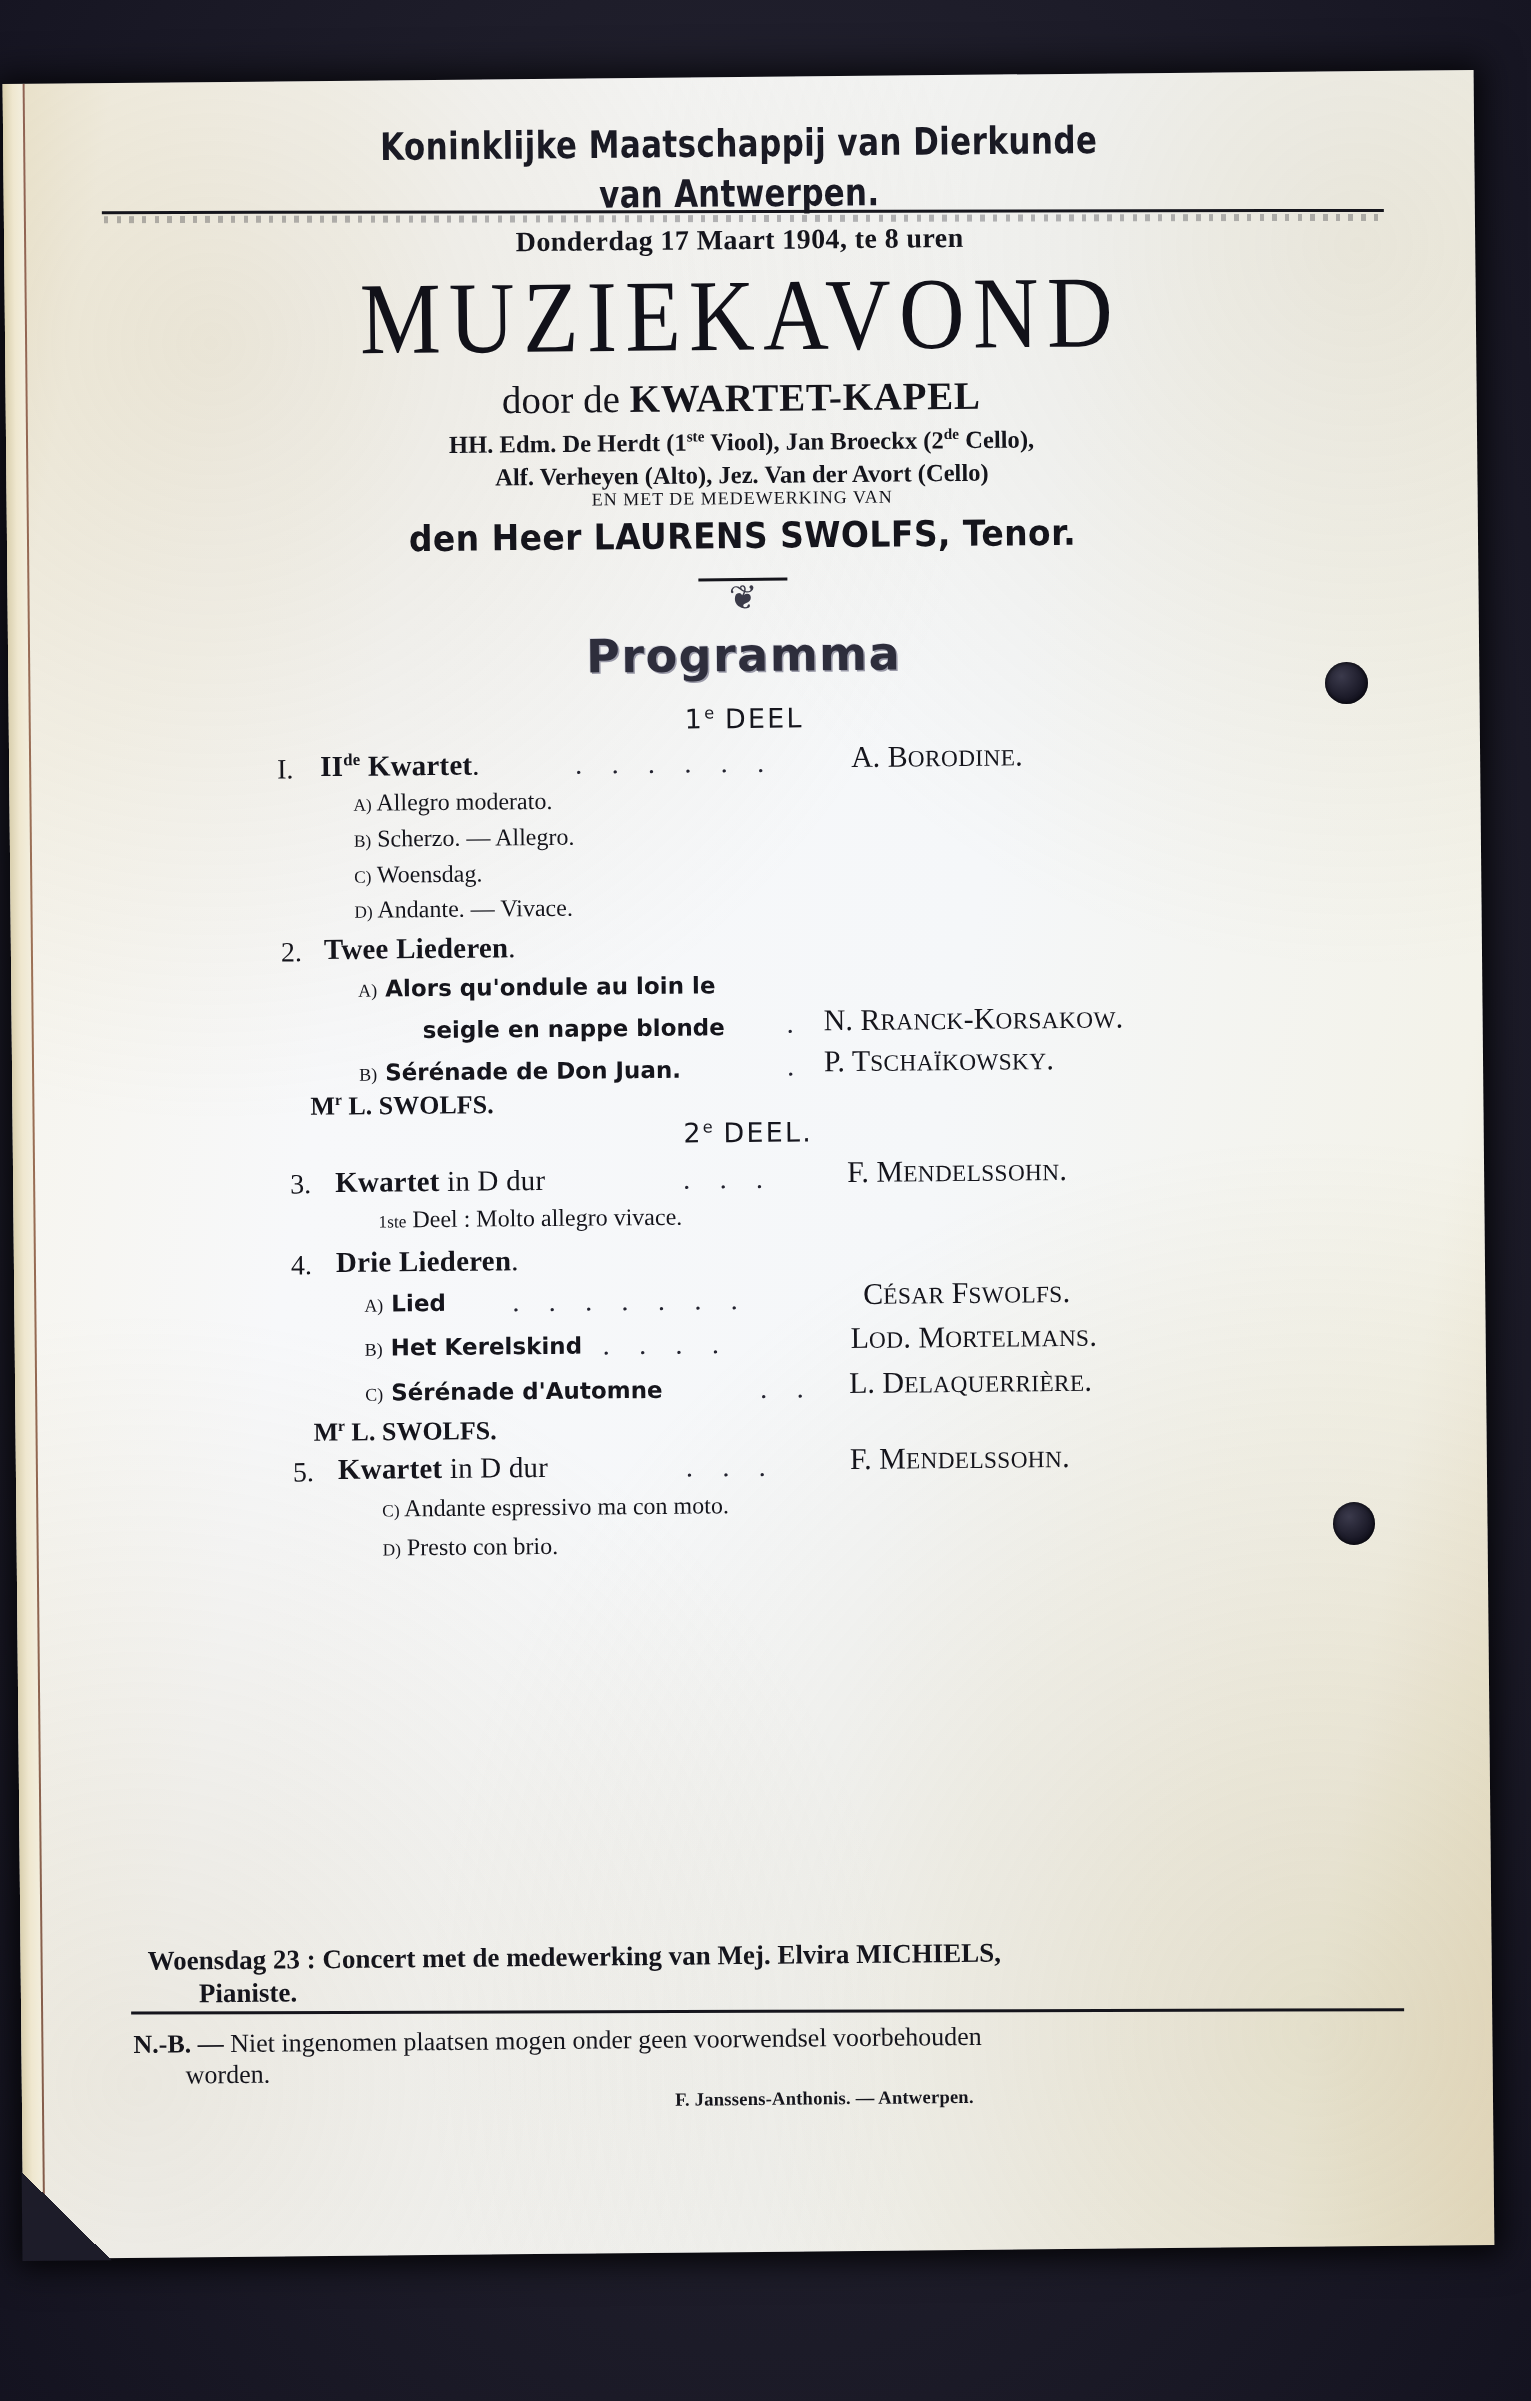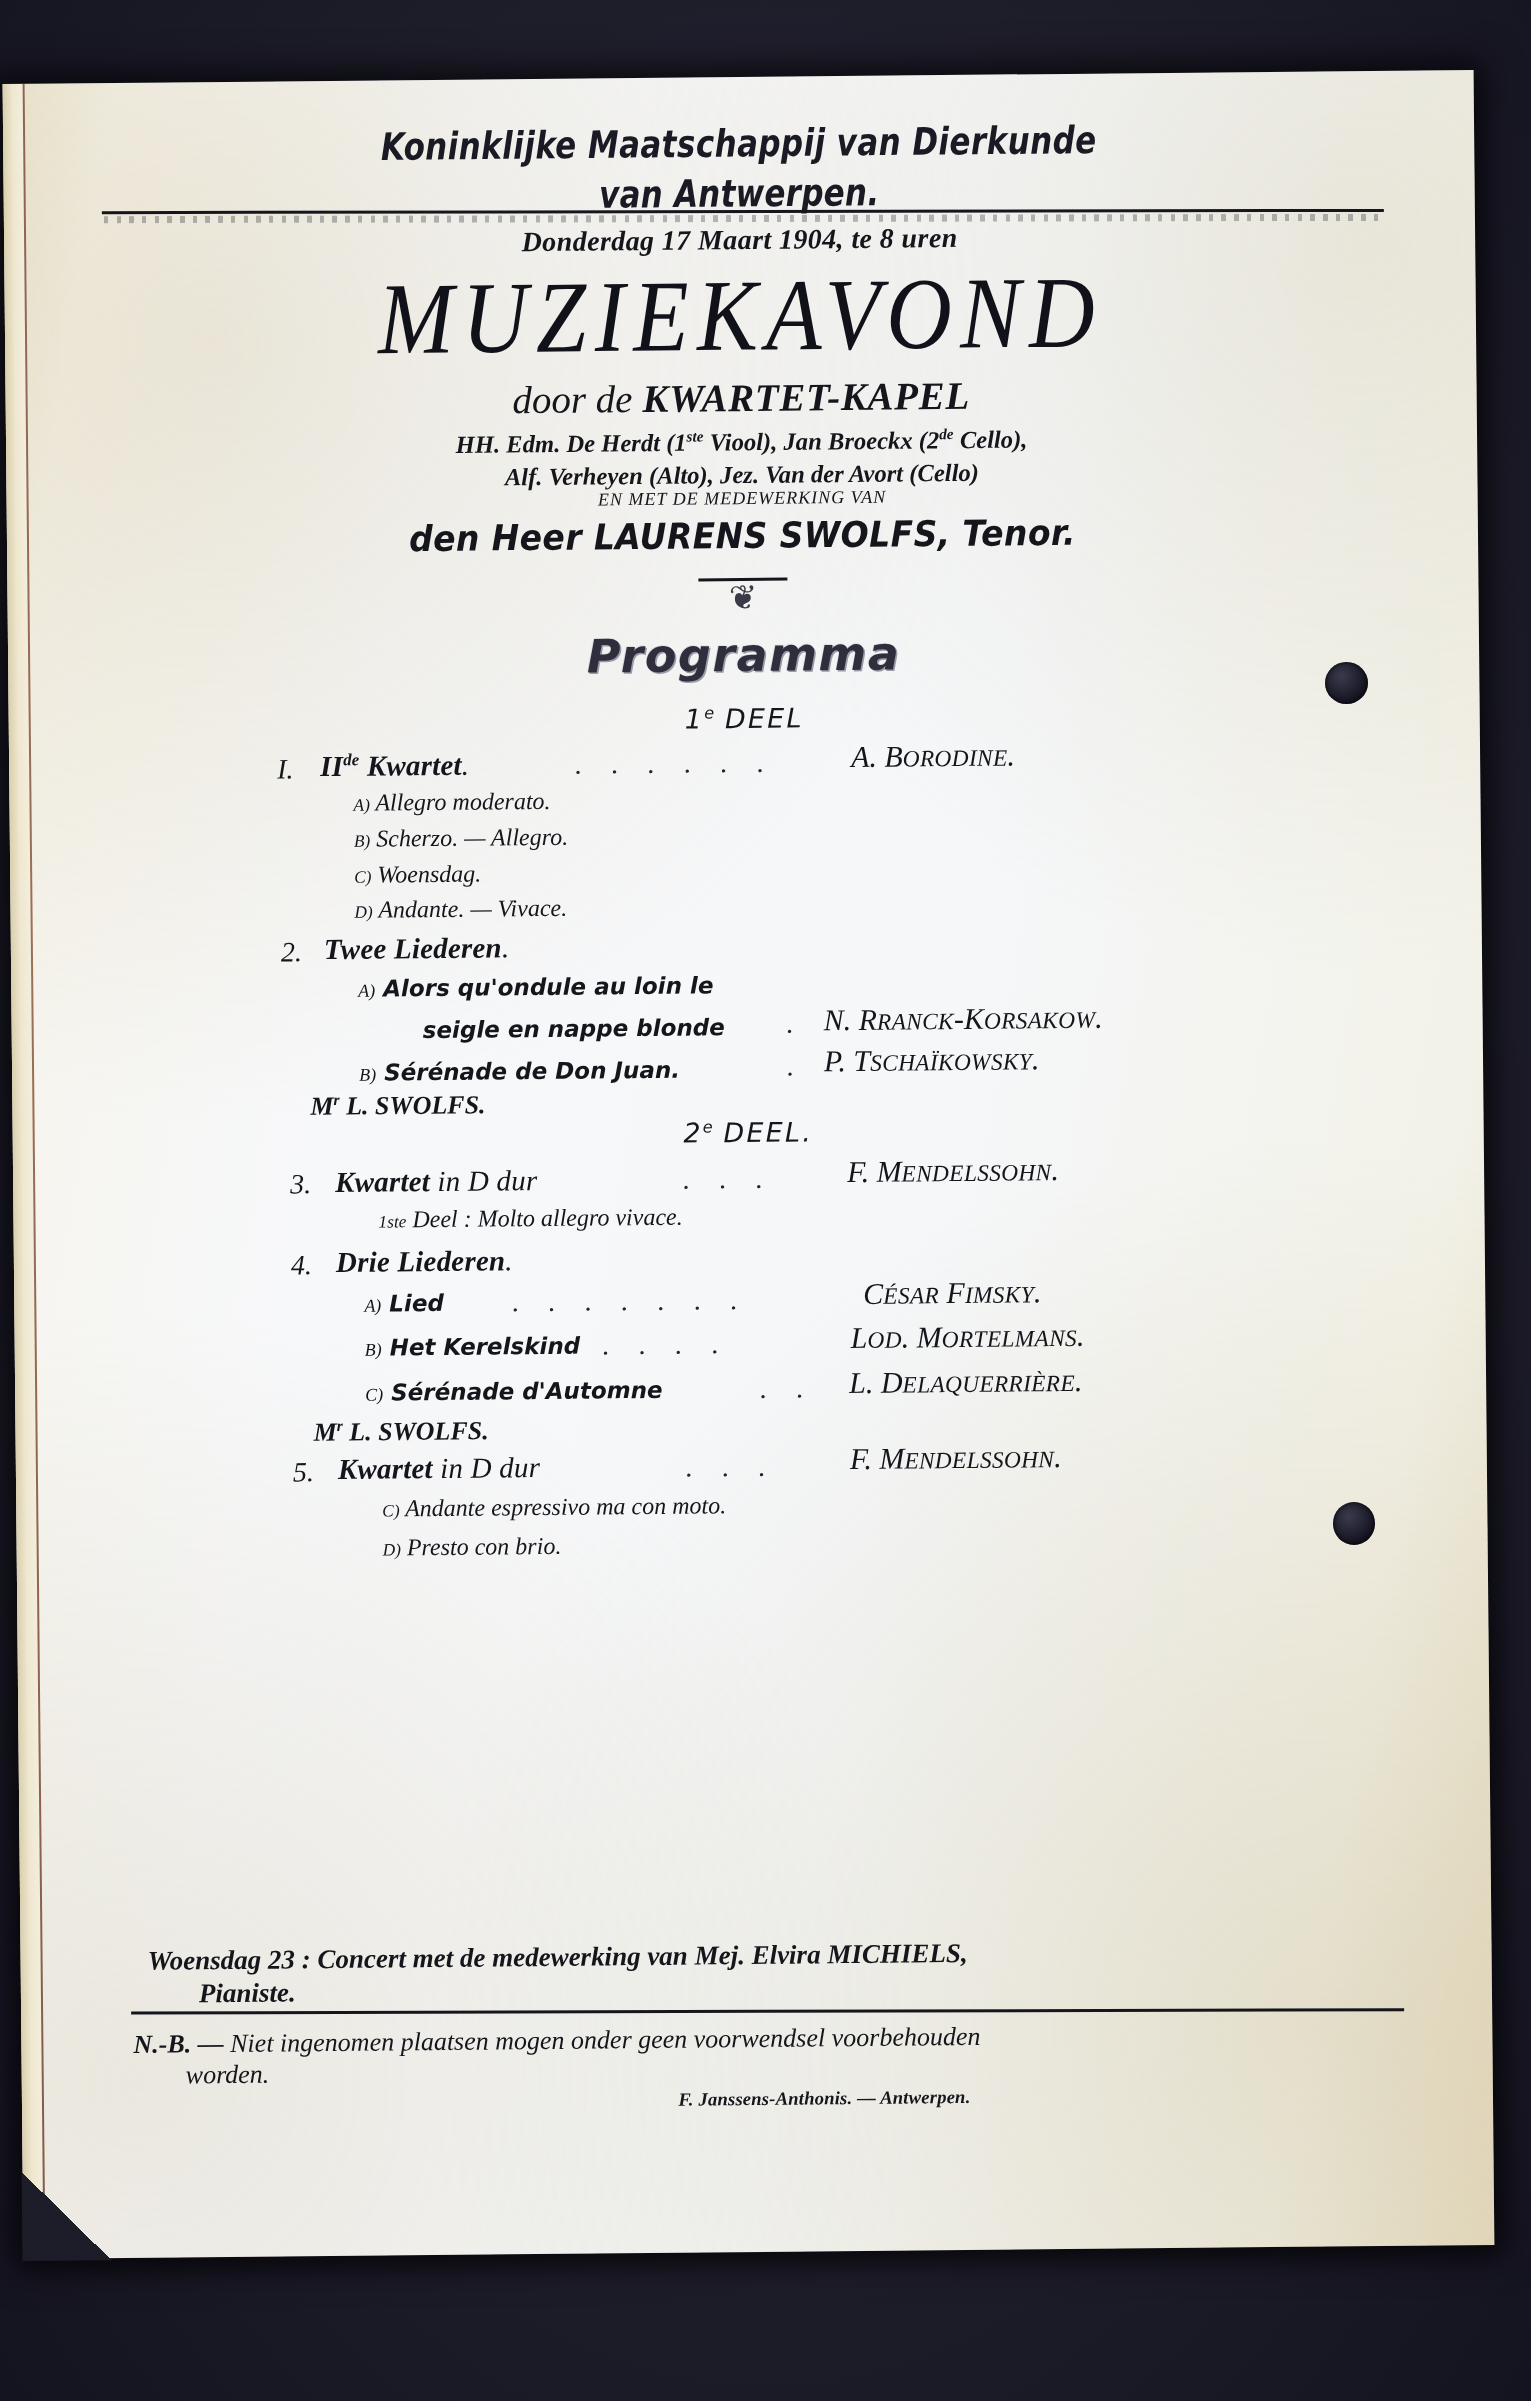--- a/index.html
+++ b/index.html
@@ -4,21 +4,20 @@
 <style>
   html,body{margin:0;padding:0;}
   body{
     width:1531px;height:2401px;overflow:hidden;
     background:#21202e;
     font-family:"Liberation Serif",serif;
   }
   .scene{position:relative;width:1531px;height:2401px;
     background:
       radial-gradient(ellipse at 50% 45%, #2b2a3a 0%, #1e1d2a 60%, #141320 100%);
-    font-style: italic;
   }
   
   .page{
     position:absolute;left:13.4px;top:77px;width:1471px;height:2175px;
     transform:rotate(-0.55deg);transform-origin:50% 50%;
     background:
       linear-gradient(100deg,#efe9d4 0%,#f6f4ec 6%,#f7f8fa 26%,#f5f7f9 60%,#f3f2e9 88%,#eae2cb 100%);
     box-shadow:0 0 34px 12px rgba(0,0,0,.55), 0 4.5px 22.3px rgba(0,0,0,.5);
   }
   .page:after{ 
@@ -218,21 +217,21 @@
           <span class="composer" style="left:834px;top:1079px;"><span>F. M</span><span class="sc">ENDELSSOHN</span><span>.</span></span>
           <span class="mvt" style="left:365px;top:1126px;"><span class="lbl">1ste</span><span> Deel : Molto allegro vivace.</span></span>
         </div>
 
         <div class="row">
           <span class="num" style="left:277px;top:1168px;">4.</span>
           <span class="work" style="left:322px;top:1165px;"><span>Drie Liederen</span><span class="reg">.</span></span>
 
           <span class="song" style="left:350px;top:1210px;"><span class="lbl">A)</span> <span>Lied</span></span>
           <span class="dots" style="left:498px;top:1207px;">. . . . . . .</span>
-          <span class="composer" style="left:849px;top:1201px;"><span>C</span><span class="sc">ÉSAR</span><span> F</span><span class="sc">IMSKY</span><span>.</span></span>
+          <span class="composer" style="left:849px;top:1201px;"><span>C</span><span class="sc">ÉSAR</span><span> F</span><span class="sc">SWOLFS</span><span>.</span></span>
 
           <span class="song" style="left:350px;top:1254px;"><span class="lbl">B)</span> <span>Het Kerelskind</span></span>
           <span class="dots" style="left:588px;top:1251px;">. . . .</span>
           <span class="composer" style="left:836px;top:1245px;"><span>L</span><span class="sc">OD</span><span>. M</span><span class="sc">ORTELMANS</span><span>.</span></span>
 
           <span class="song" style="left:350px;top:1299px;"><span class="lbl">C)</span> <span>Sérénade d'Automne</span></span>
           <span class="dots" style="left:745px;top:1296px;">. .</span>
           <span class="composer" style="left:834px;top:1290px;"><span>L. D</span><span class="sc">ELAQUERRIÈRE</span><span>.</span></span>
 
           <span class="perf" style="left:298px;top:1336px;"><span>M</span><sup>r</sup><span> L. SWOLFS.</span></span>

